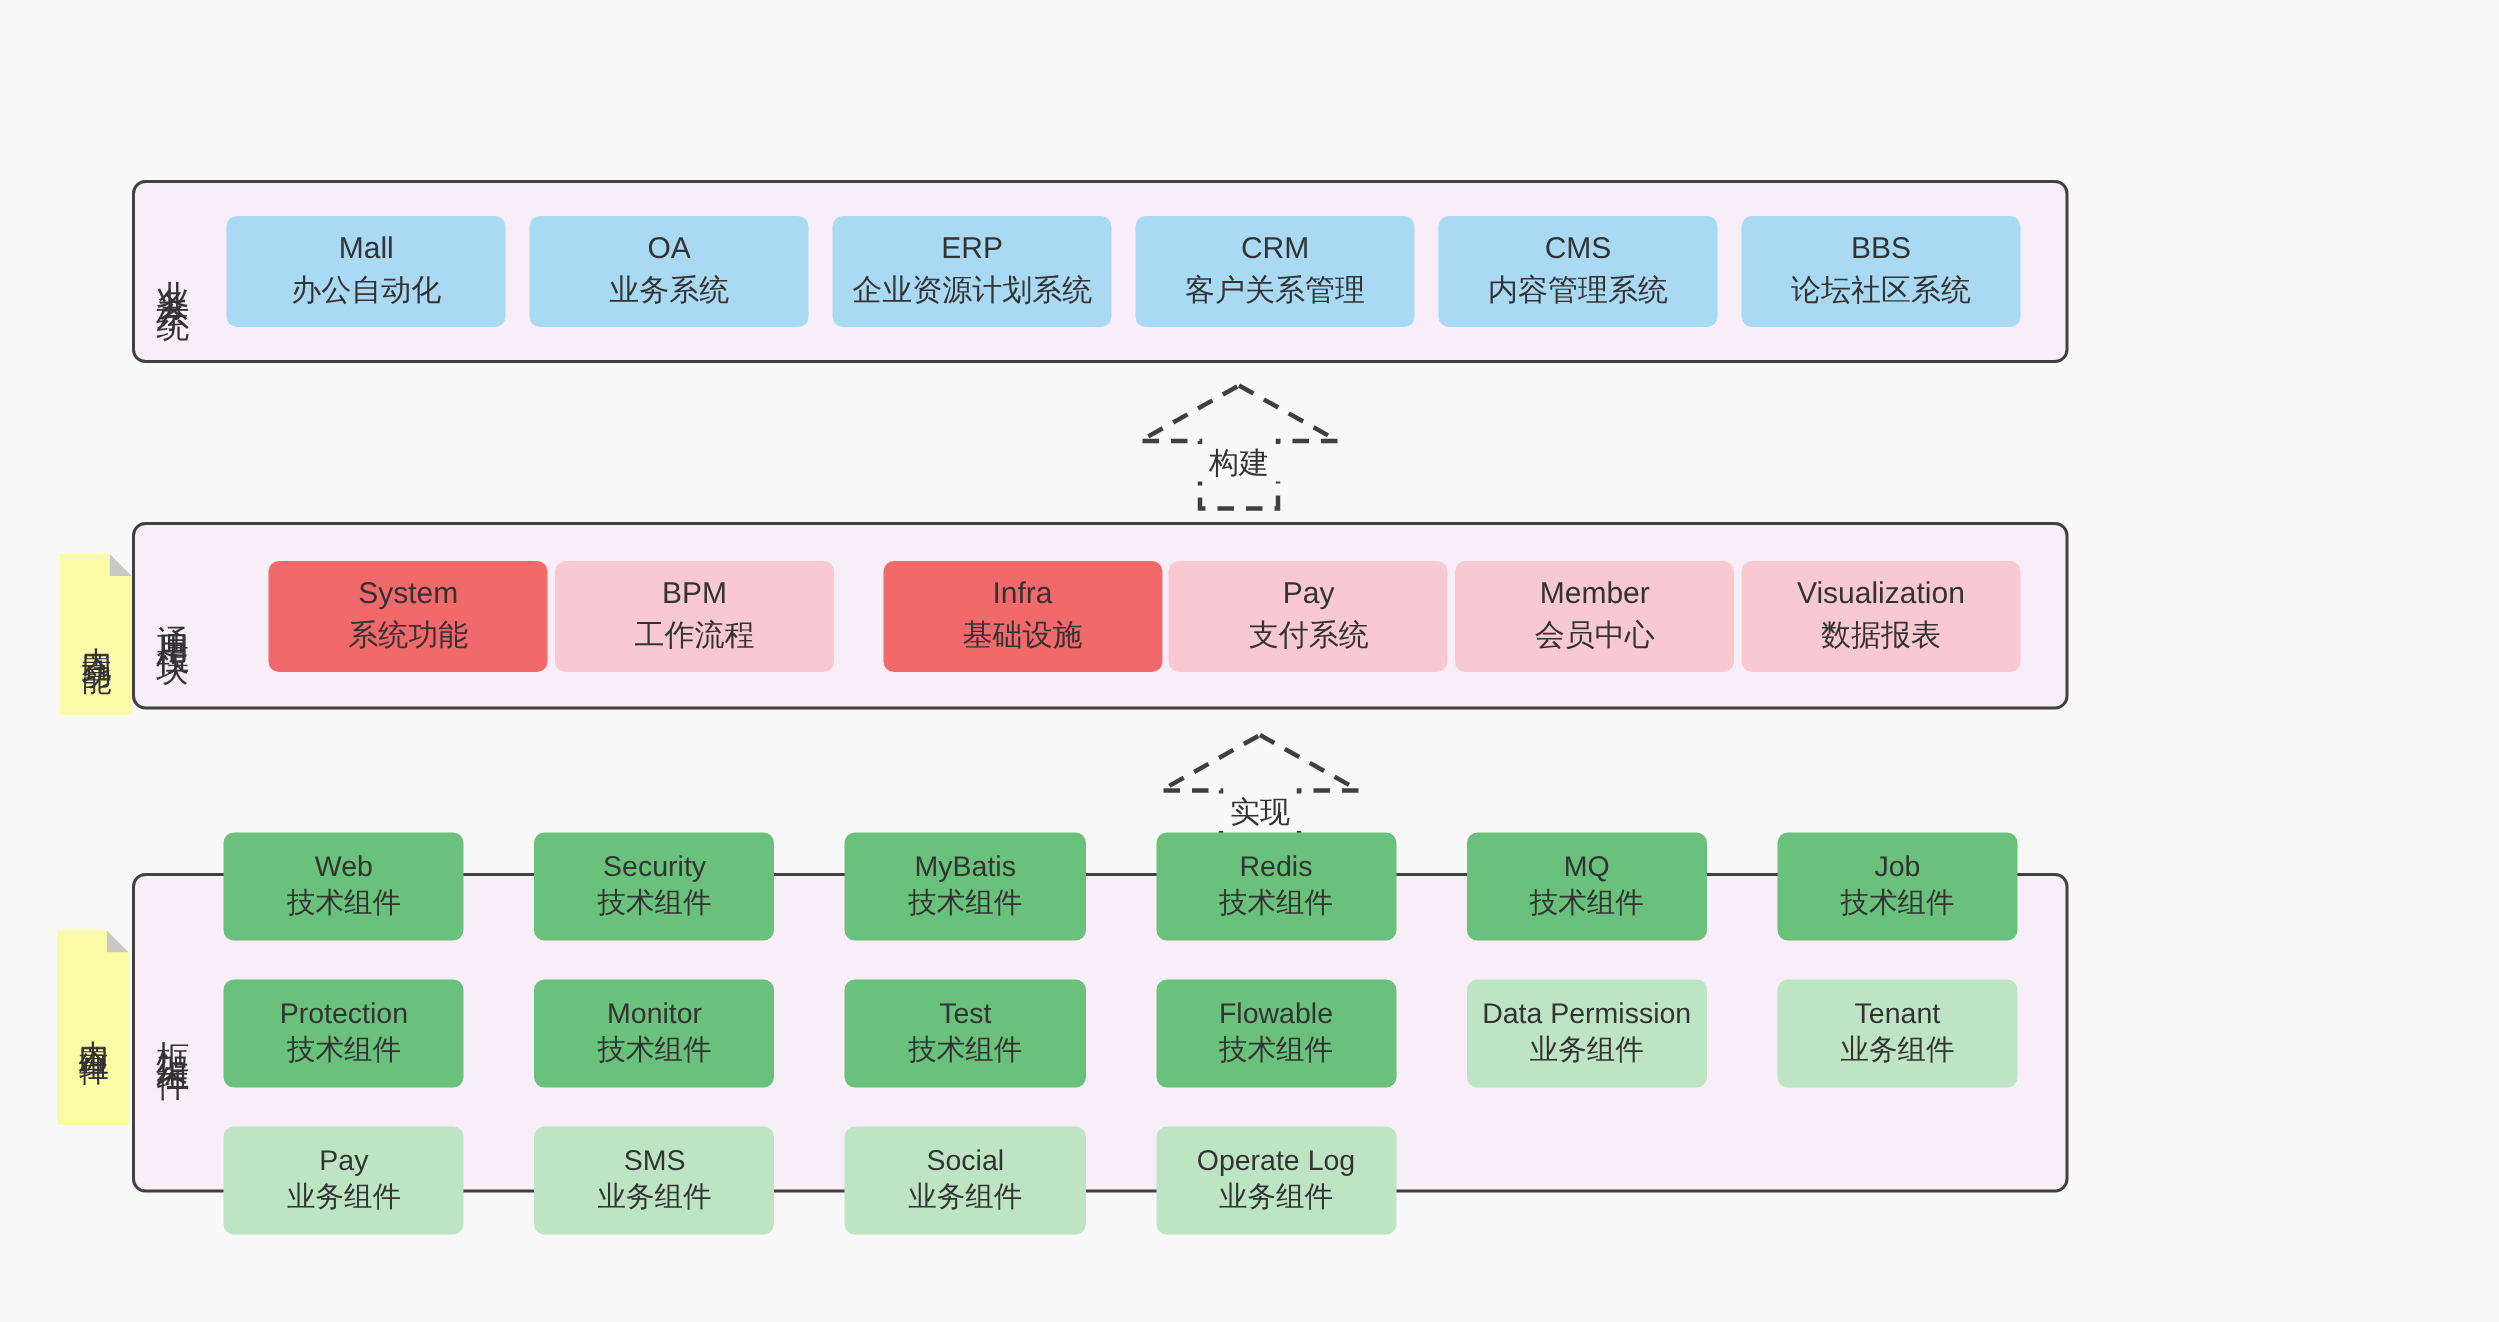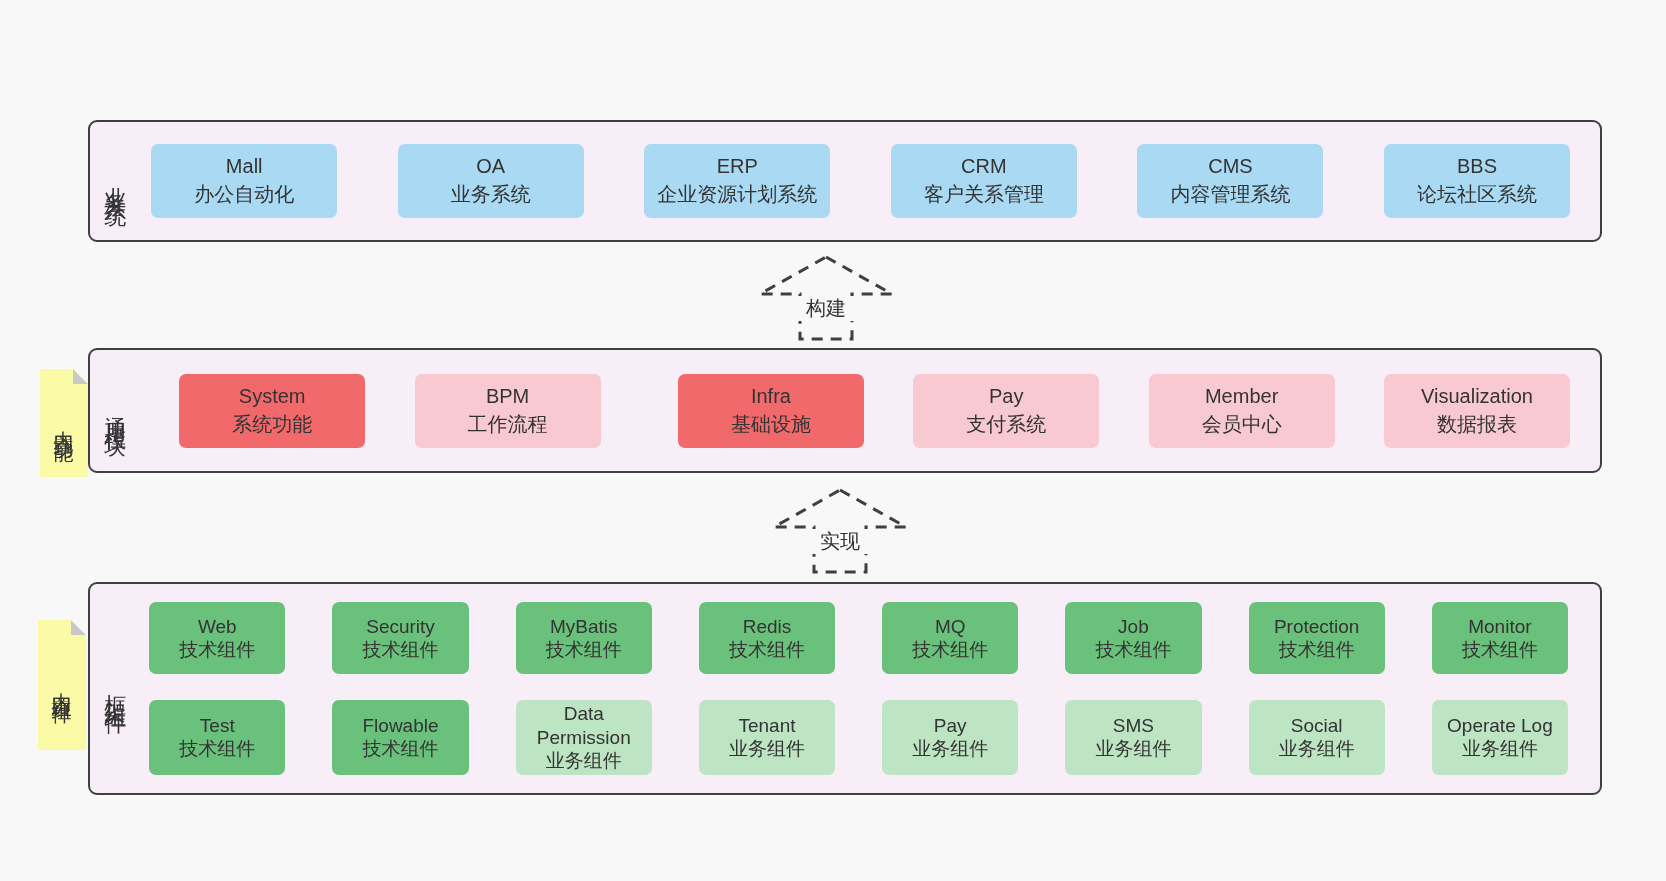--- a/index.html
+++ b/index.html
@@ -6,21 +6,21 @@
   body{
     width:1666px;height:881px;
     background:#f8f8f8;
     font-family:"Liberation Sans",sans-serif;
     color:#333333;
   }
   .stage{position:relative;width:1666px;height:881px;overflow:hidden;}
 
   
   .panel{
-    position:absolute;left:88px;width:1514px;
+    position:absolute;left:88px;width:1291px;
     background:#f7eef7;
     border:2px solid #404040;border-radius:9px;
     box-sizing:border-box;
     display:flex;
   }
   #panel-business{top:120px;height:122px;}
   #panel-modules{top:348px;height:125px;}
   #panel-components{top:582px;height:213px;}
 
   .vlabel{
@@ -41,21 +41,21 @@
   }
   .box.wide{width:186px;height:74px;flex:0 0 auto;}
 
   .blue{background:#aadaf3;}
   .red{background:#f2696c;margin-left:28px;}
   .pink{background:#f9c9d2;}
   .gdark{background:#6ac17b;}
   .glight{background:#bde4c3;}
 
   .grid{
-    flex:1;display:grid;grid-template-columns:repeat(8,1fr);
+    flex:1;display:grid;grid-template-columns:repeat(6,1fr);
     column-gap:47px;row-gap:26px;
     padding:15px 32px 15px 22px;
     align-content:center;
   }
   .grid .box{font-size:19px;line-height:1.24;min-height:72px;padding:2px 0;}
 
   
   .arrow{position:absolute;}
   #arrow-build{left:756px;top:254px;}
   #arrow-impl{left:770px;top:487px;}

